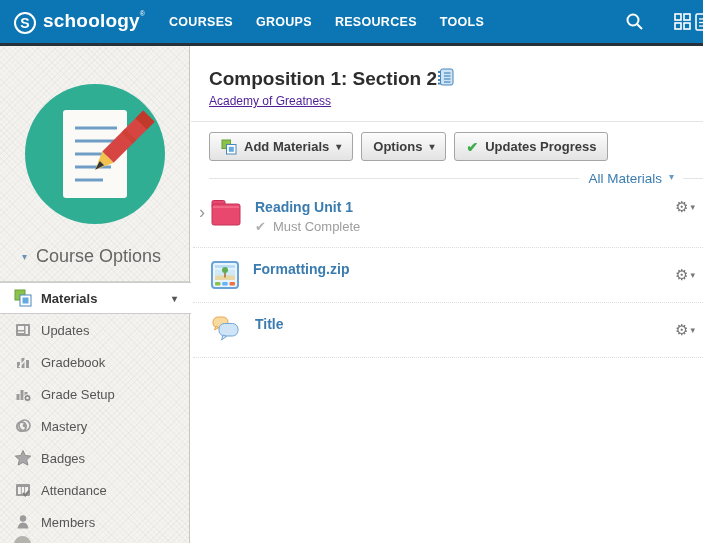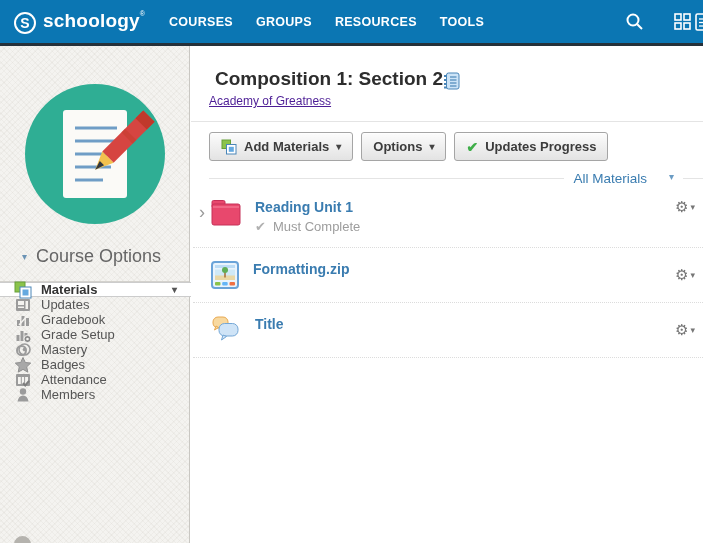--- a/index.html
+++ b/index.html
@@ -48,37 +48,37 @@
   .course-options {
     display:flex; align-items:center; gap:9px; margin:22px 0 0 22px;
     cursor:pointer;
   }
   .co-caret { color:#6b93b5; font-size:10px; }
   .co-label { color:#666; font-size:18px; }
   .profile-divider { border-bottom:1px solid #d4d2cd; margin-top:14px; }
 
   .side-menu { margin-top:0; }
   .side-item {
-    display:flex; align-items:center; gap:9px; height:15px;
+    display:flex; align-items:center; gap:9px; height:32px;
     padding-left:14px; cursor:pointer; color:#555; font-size:13px;
   }
   .side-item .s-icon { width:18px; height:18px; flex:0 0 18px; }
   .side-item.active {
     background:#fff; border-top:1px solid #ccc; border-bottom:1px solid #ccc;
     width:191px; font-weight:bold; color:#333; position:relative; z-index:2;
   }
   .side-caret { margin-left:auto; margin-right:14px; color:#555; font-size:10px; }
   .partial-bottom-icon {
     position:absolute; bottom:-10px; left:14px; width:17px; height:17px;
     border-radius:50%; background:#b5b3ae;
   }
 
   
   .main { position:absolute; top:46px; left:191px; width:512px; height:497px; background:#fff; padding-top:22px; }
-  .title-row { margin-left:24px; display:flex; align-items:flex-end; }
+  .title-row { margin-left:18px; display:flex; align-items:flex-start; }
   .page-title { font-size:19px; font-weight:bold; color:#2d2d2d; }
   .school-link { margin:4px 0 0 18px; font-size:12px; color:#4c1d95; cursor:pointer;text-decoration:underline; }
   .rule { border-top:1px solid #e4e4e4; margin-top:13px; }
 
   .toolbar { display:flex; gap:8px; margin:10px 0 0 18px; }
   .btn {
     display:inline-flex; align-items:center; gap:7px;
     padding:5px 11px; height:29px;
     font-family:"Liberation Sans", sans-serif;
     font-size:13px; font-weight:bold; color:#3c3c3c;
@@ -86,21 +86,21 @@
     border:1px solid #a5a5a5; border-radius:3px; cursor:pointer;
     box-shadow:inset 0 1px 0 rgba(255,255,255,.7);
   }
   .btn .caret { font-size:10px; color:#444; }
   .check-green { color:#3fae49; font-size:14px; }
 
   .filter-row { display:flex; align-items:center; margin:10px 0 0 18px; }
   .filter-line { flex:1; border-top:1px solid #e4e4e4; }
   .filter-line.short { flex:0 0 20px; }
   .filter-label {
-    display:flex; gap:22px; padding:0 9px;
+    display:flex; gap:7px; padding:0 9px;
     color:#3a7cb0; font-size:13.5px; cursor:pointer;
   }
   .filter-label .caret { font-size:10px; color:#6b9cc4; }
 
   .rows { margin:0 0 0 2px; }
   .mat-row {
     position:relative; display:flex; gap:0;
     padding:13px 30px 13px 0; border-bottom:1px dotted #dcdcdc; margin-right:0;
   }
   .mat-row.first { align-items:flex-start; }

